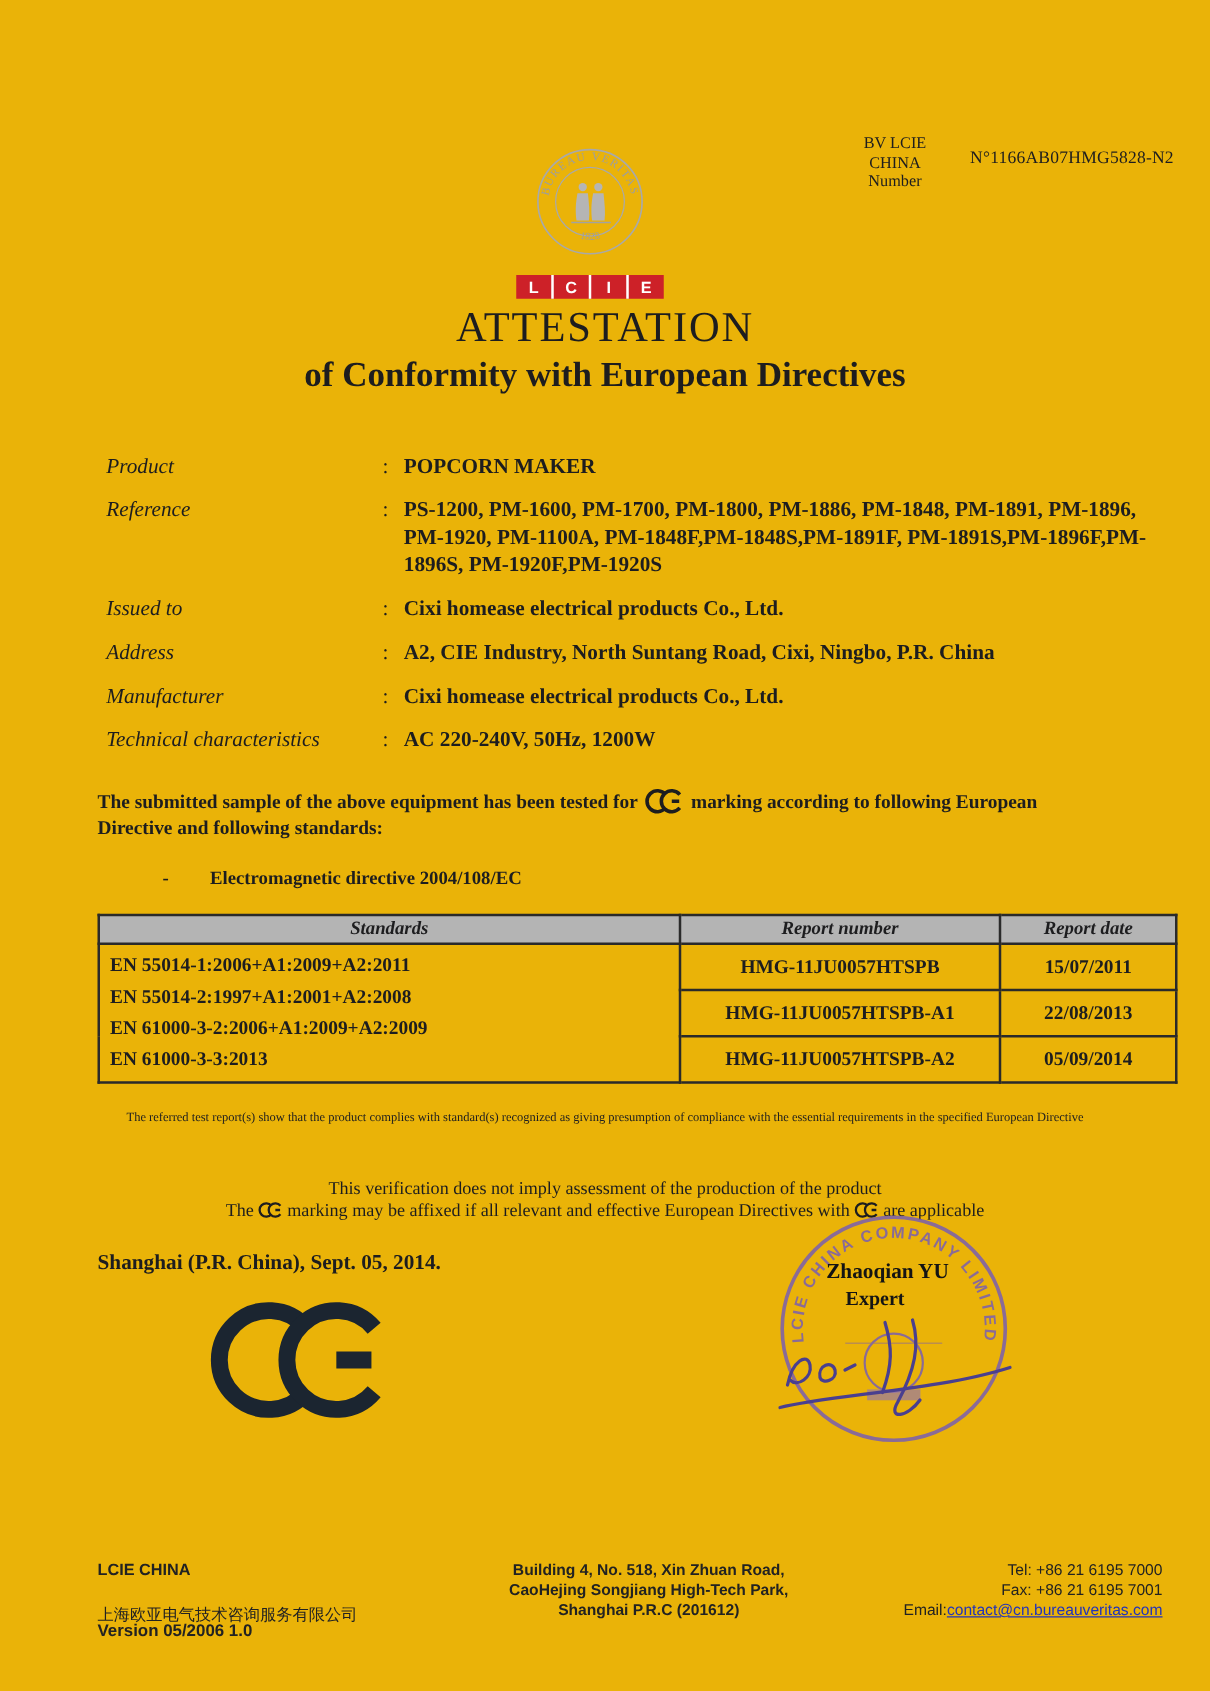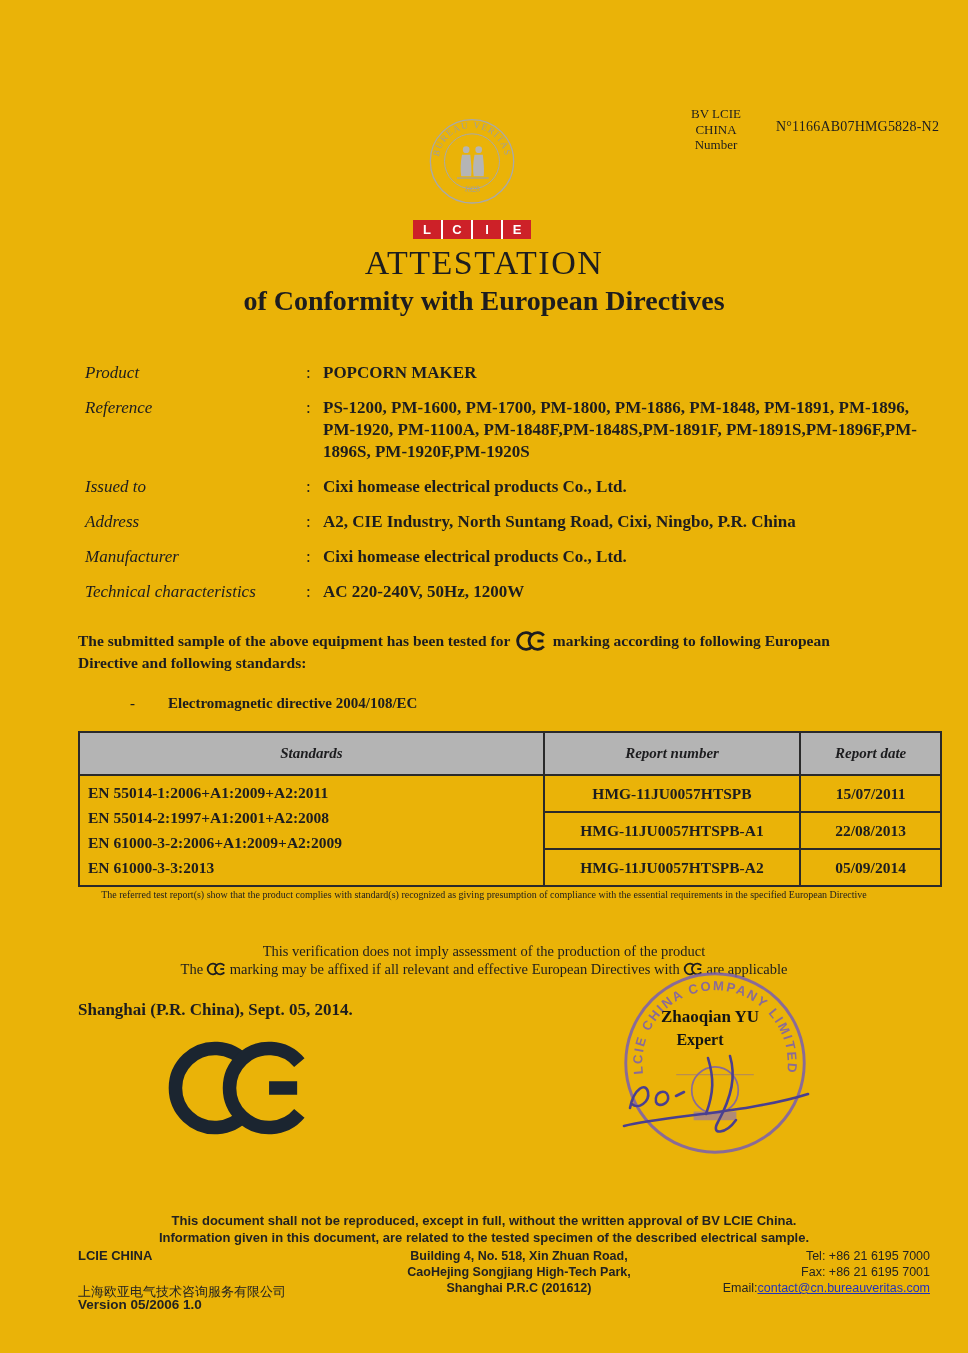--- a/index.html
+++ b/index.html
@@ -28,21 +28,21 @@
   .f-value{font-weight:bold}
 
   
   .tested{position:absolute;left:78px;top:630px;width:812px;font-size:15.5px;font-weight:bold;line-height:21px}
   .ce-mid{height:22px;width:auto;vertical-align:-6px;margin:0 5px;color:#1d1d1f}
   .directive{position:absolute;left:130px;top:695px;font-size:15px;font-weight:bold}
   .dash{display:inline-block;width:38px}
 
   
   .std-table{position:absolute;left:78px;top:731px;width:864px;border-collapse:collapse}
-  .std-table th{background:#b4b4b4;font-style:italic;font-size:15px;font-weight:bold;border:2px solid #2a2a2a;padding:12px 4px}
+  .std-table th{background:#b4b4b4;font-style:italic;font-size:15px;font-weight:bold;border:2px solid #2a2a2a;padding:2px 4px}
   .std-table td{border:2px solid #2a2a2a;font-size:15.5px;font-weight:bold;padding:2px 6px}
   td.std-cell{vertical-align:top;padding:4px 8px;line-height:25px}
   td.rep-cell,td.date-cell{text-align:center;height:31px}
 
   
   .compliance{position:absolute;left:84px;top:886px;width:800px;text-align:center;font-size:10px;line-height:17px}
   .verification{position:absolute;left:0;right:0;top:943px;text-align:center;font-size:14.5px}
   .marking{position:absolute;left:0;right:0;top:961px;text-align:center;font-size:14.5px}
   .ce-small{height:14px;width:auto;vertical-align:-2px;margin:0 3px;color:#1d1d1f}
 
@@ -224,24 +224,20 @@
     <g fill="none" stroke="#4a3f8f" stroke-width="2.6" stroke-linecap="round">
       <path d="M 18 78 C 22 58 34 52 36 62 C 38 72 26 80 20 74"></path>
       <path d="M 44 72 C 42 62 54 58 56 66 C 58 74 46 78 44 72"></path>
       <path d="M 64 66 L 72 62"></path>
       <path d="M 96 28 C 102 48 102 62 94 84"></path>
       <path d="M 118 26 C 124 46 120 66 106 92 C 98 106 114 104 124 90"></path>
       <path d="M 12 96 C 52 86 140 82 196 64"></path>
     </g>
   </svg>
 
-  <div class="notice">
-    <div>This document shall not be reproduced, except in full, without the written approval of BV LCIE China.</div>
-    <div>Information given in this document, are related to the tested specimen of the described electrical sample.</div>
-  </div>
 
   <div class="footer-cols">
     <div class="fc-left">
       <div class="fc-en">LCIE CHINA</div>
       <div class="fc-cn">上海欧亚电气技术咨询服务有限公司</div>
     </div>
     <div class="fc-center">
       <div>Building 4, No. 518, Xin Zhuan Road,</div>
       <div>CaoHejing Songjiang High-Tech Park,</div>
       <div>Shanghai P.R.C (201612)</div>

